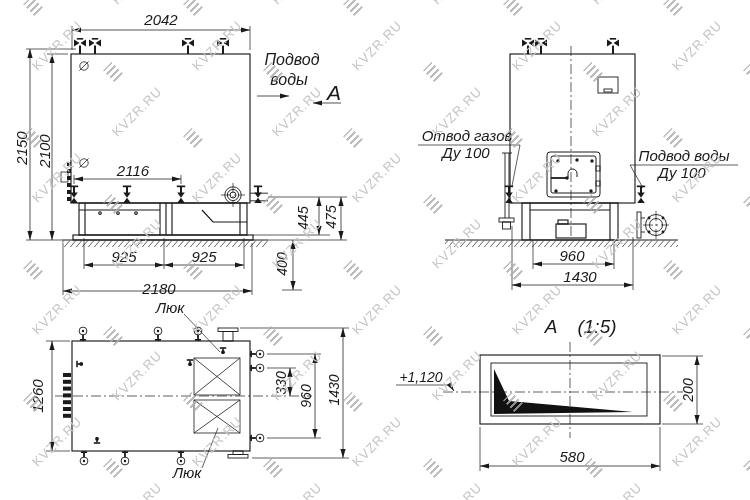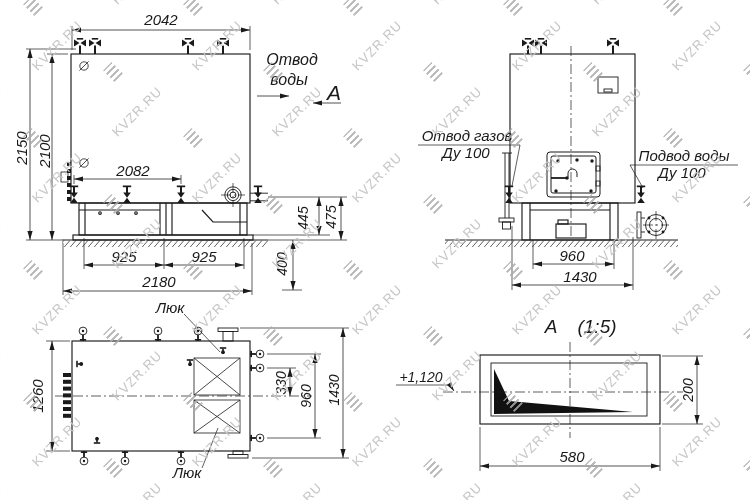--- a/index.html
+++ b/index.html
@@ -251,28 +251,28 @@
     <path d="M697,356 V424" marker-start="url(#ar)" marker-end="url(#ar)"></path>
     <path d="M257,96 H289" marker-end="url(#ar)"></path>
     <path d="M341,103 H313" marker-end="url(#ar)"></path>
     <path d="M450,385 L454,391" marker-end="url(#ar)"></path>
   </g>
 </svg>
 
 <div class="lbl s15" style="left:161px;top:19px">2042</div>
 <div class="lbl v s15" style="left:21px;top:148px">2150</div>
 <div class="lbl v s15" style="left:44px;top:151px">2100</div>
-<div class="lbl s15" style="left:133px;top:170px">2082</div>
+<div class="lbl s15" style="left:133px;top:170px">2116</div>
 <div class="lbl s15" style="left:124px;top:256px">925</div>
 <div class="lbl s15" style="left:204px;top:256px">925</div>
-<div class="lbl s15" style="left:159px;top:281px">2180</div>
+<div class="lbl s15" style="left:159px;top:288px">2180</div>
 <div class="lbl v s14" style="left:303px;top:218px">445</div>
 <div class="lbl v s14" style="left:331px;top:217px">475</div>
 <div class="lbl v s14" style="left:282px;top:264px">400</div>
-<div class="lbl s16" style="left:292px;top:60px">Отвод</div>
+<div class="lbl s16" style="left:292px;top:60px">Подвод</div>
 <div class="lbl s16" style="left:289px;top:80px">воды</div>
 <div class="lbl s21" style="left:334px;top:92px">А</div>
 
 <div class="lbl s15" style="left:467px;top:135px">Отвод газов</div>
 <div class="lbl s15" style="left:466px;top:152px">Ду 100</div>
 <div class="lbl s15" style="left:684px;top:155px">Подвод воды</div>
 <div class="lbl s15" style="left:682px;top:172px">Ду 100</div>
 <div class="lbl s15" style="left:572px;top:255px">960</div>
 <div class="lbl s15" style="left:580px;top:276px">1430</div>
 

